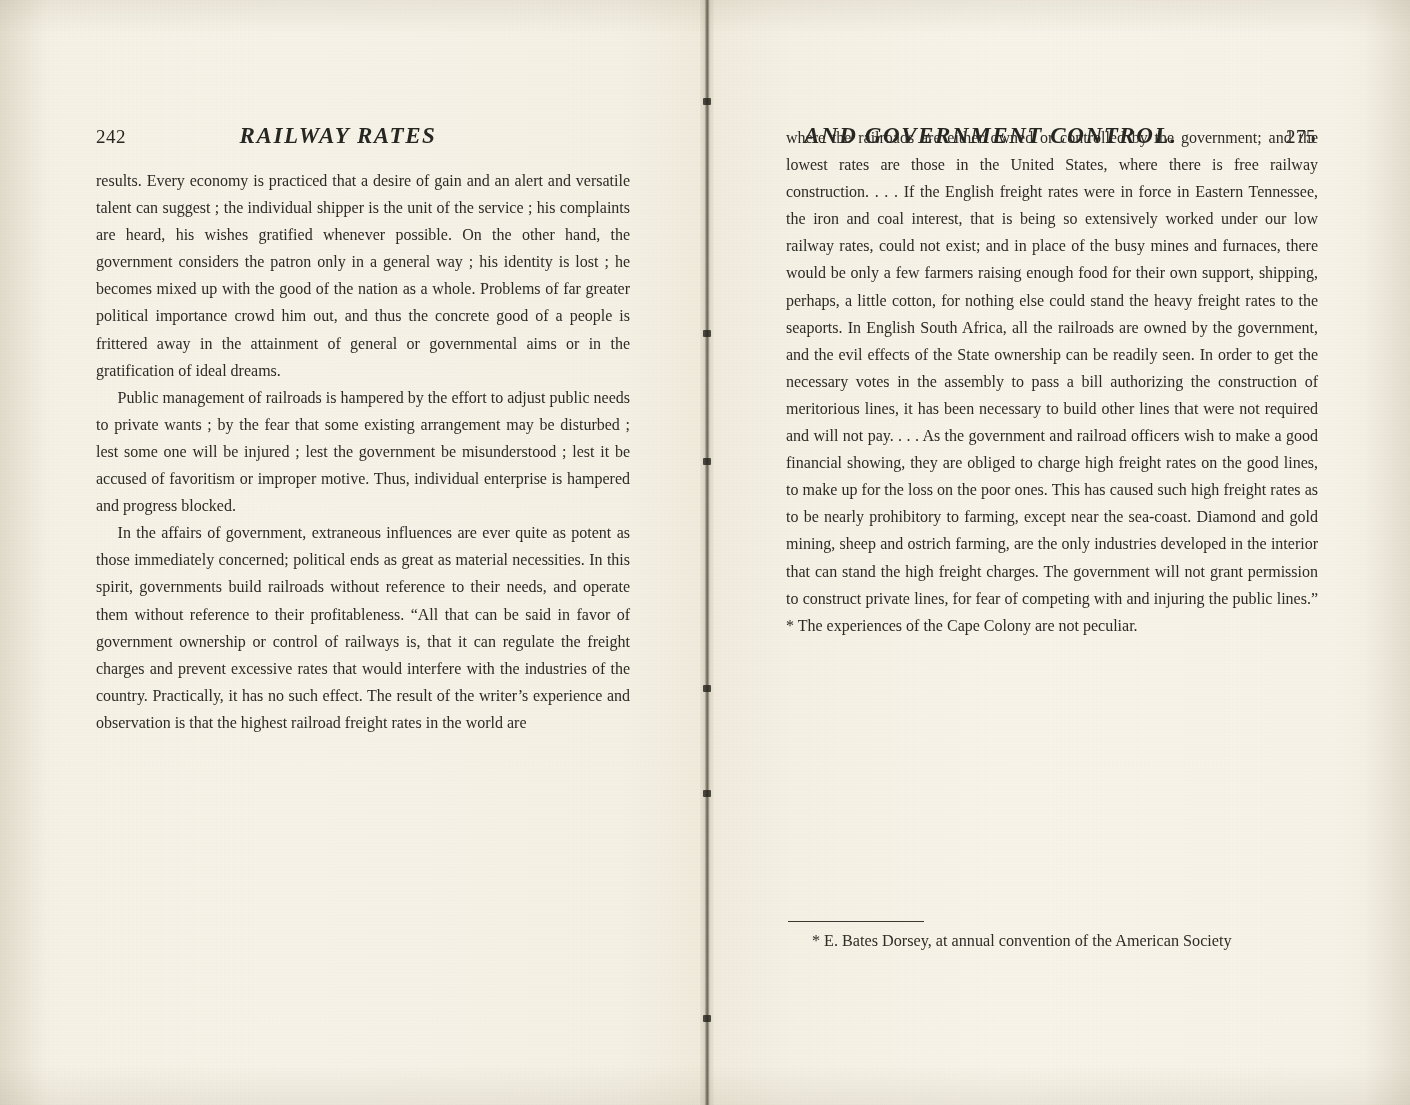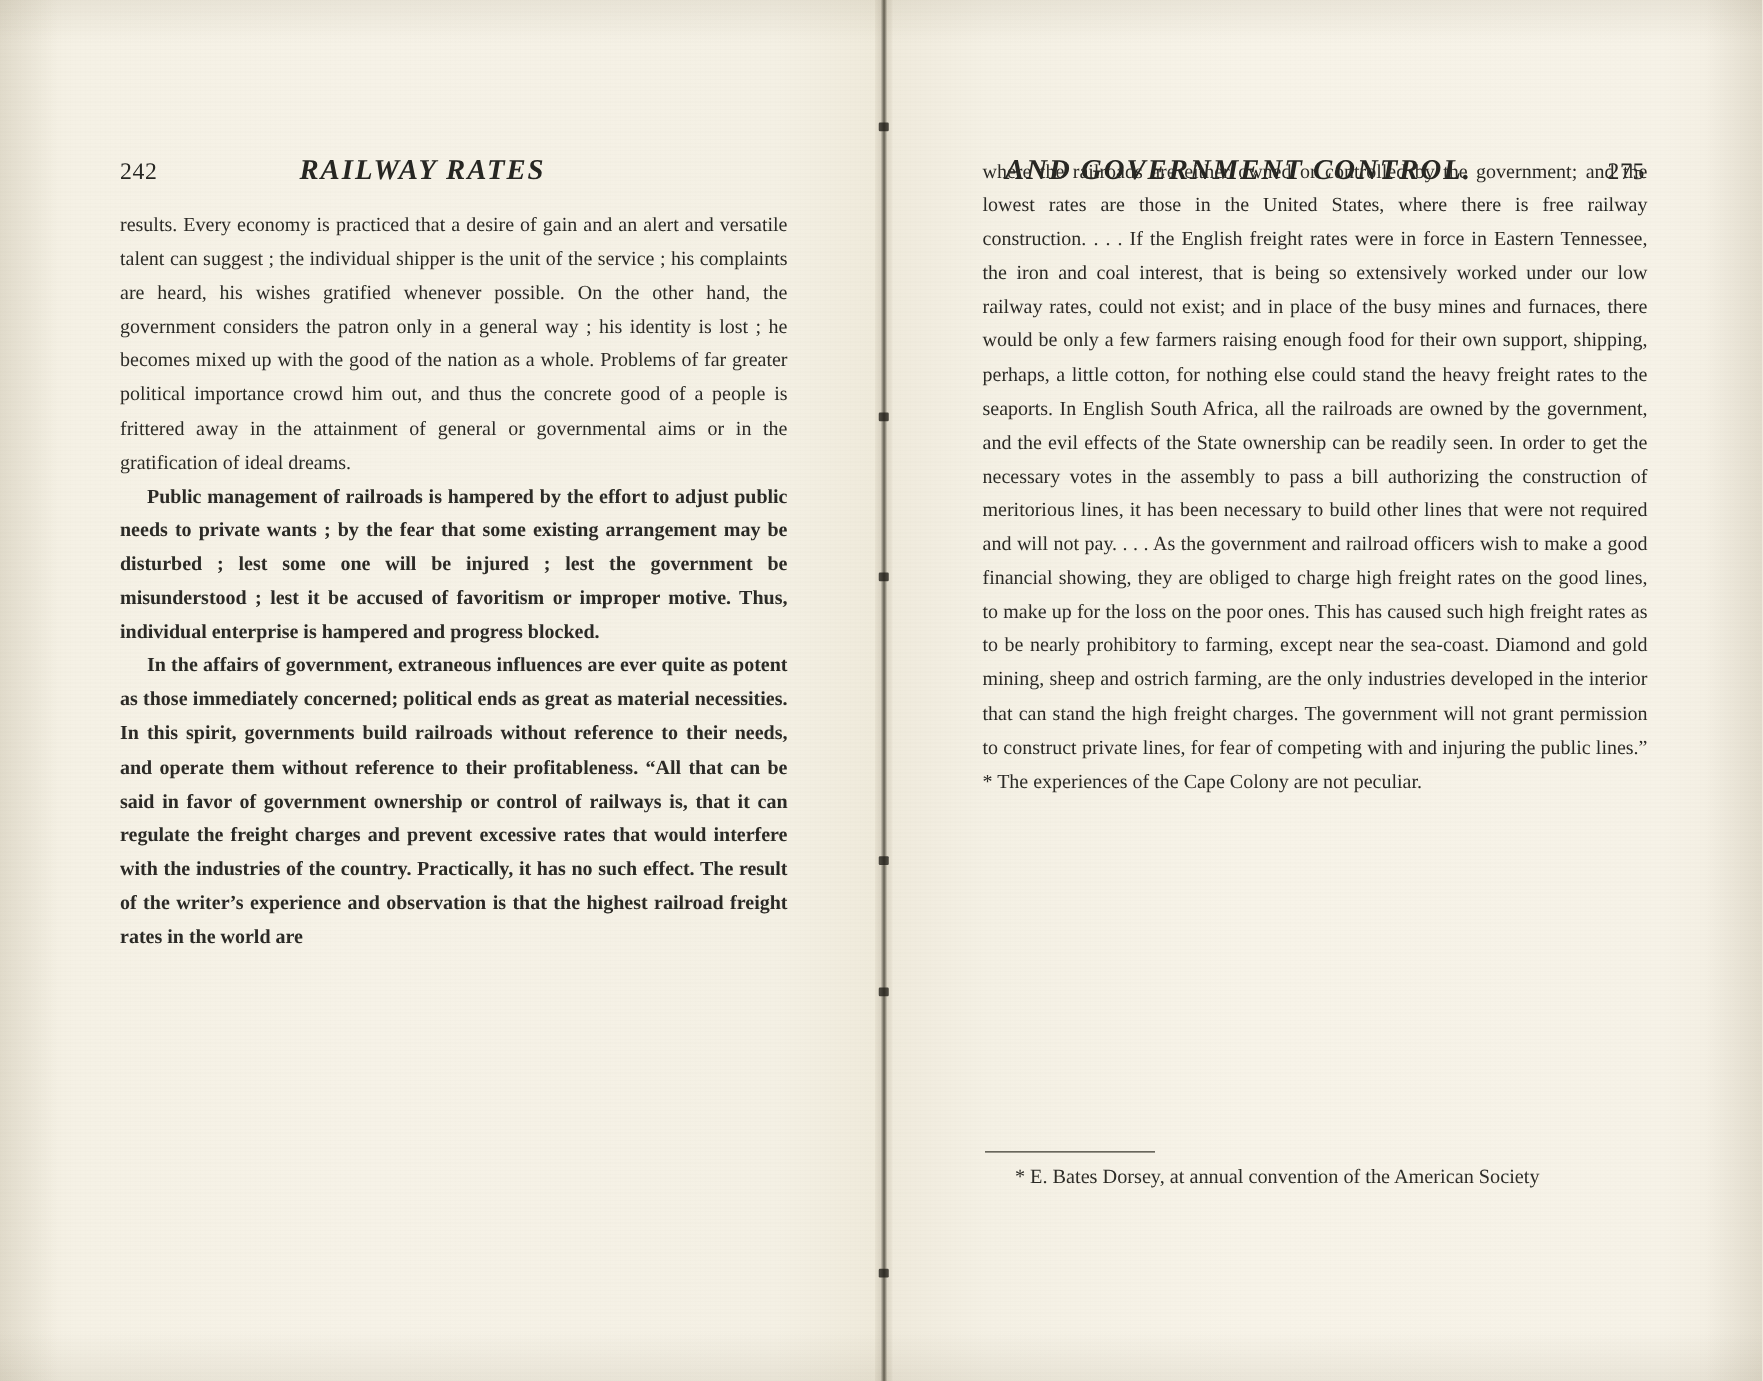--- a/index.html
+++ b/index.html
@@ -114,21 +114,21 @@
     text-justify: inter-word;
     hyphens: none;
   }
   #col-left  { left: 96px;  top: 139px; width: 534px; }
   #col-right { left: 786px; top: 124px; width: 532px; }
 
   .col p {
     margin: 0;
     text-indent: 0;
   }
-  .col p.indent { text-indent: 1.35em; font-weight: bold; }
+  .col p.indent { text-indent: 1.35em; }
   .col p:last-of-type { text-align: justify; }
   .col p.lastline { text-align-last: left; }
 
   .fn-rule {
     position: absolute;
     left: 788px;
     top: 921px;
     width: 136px;
     height: 0;
     border-top: 1.6px solid #3a382f;

